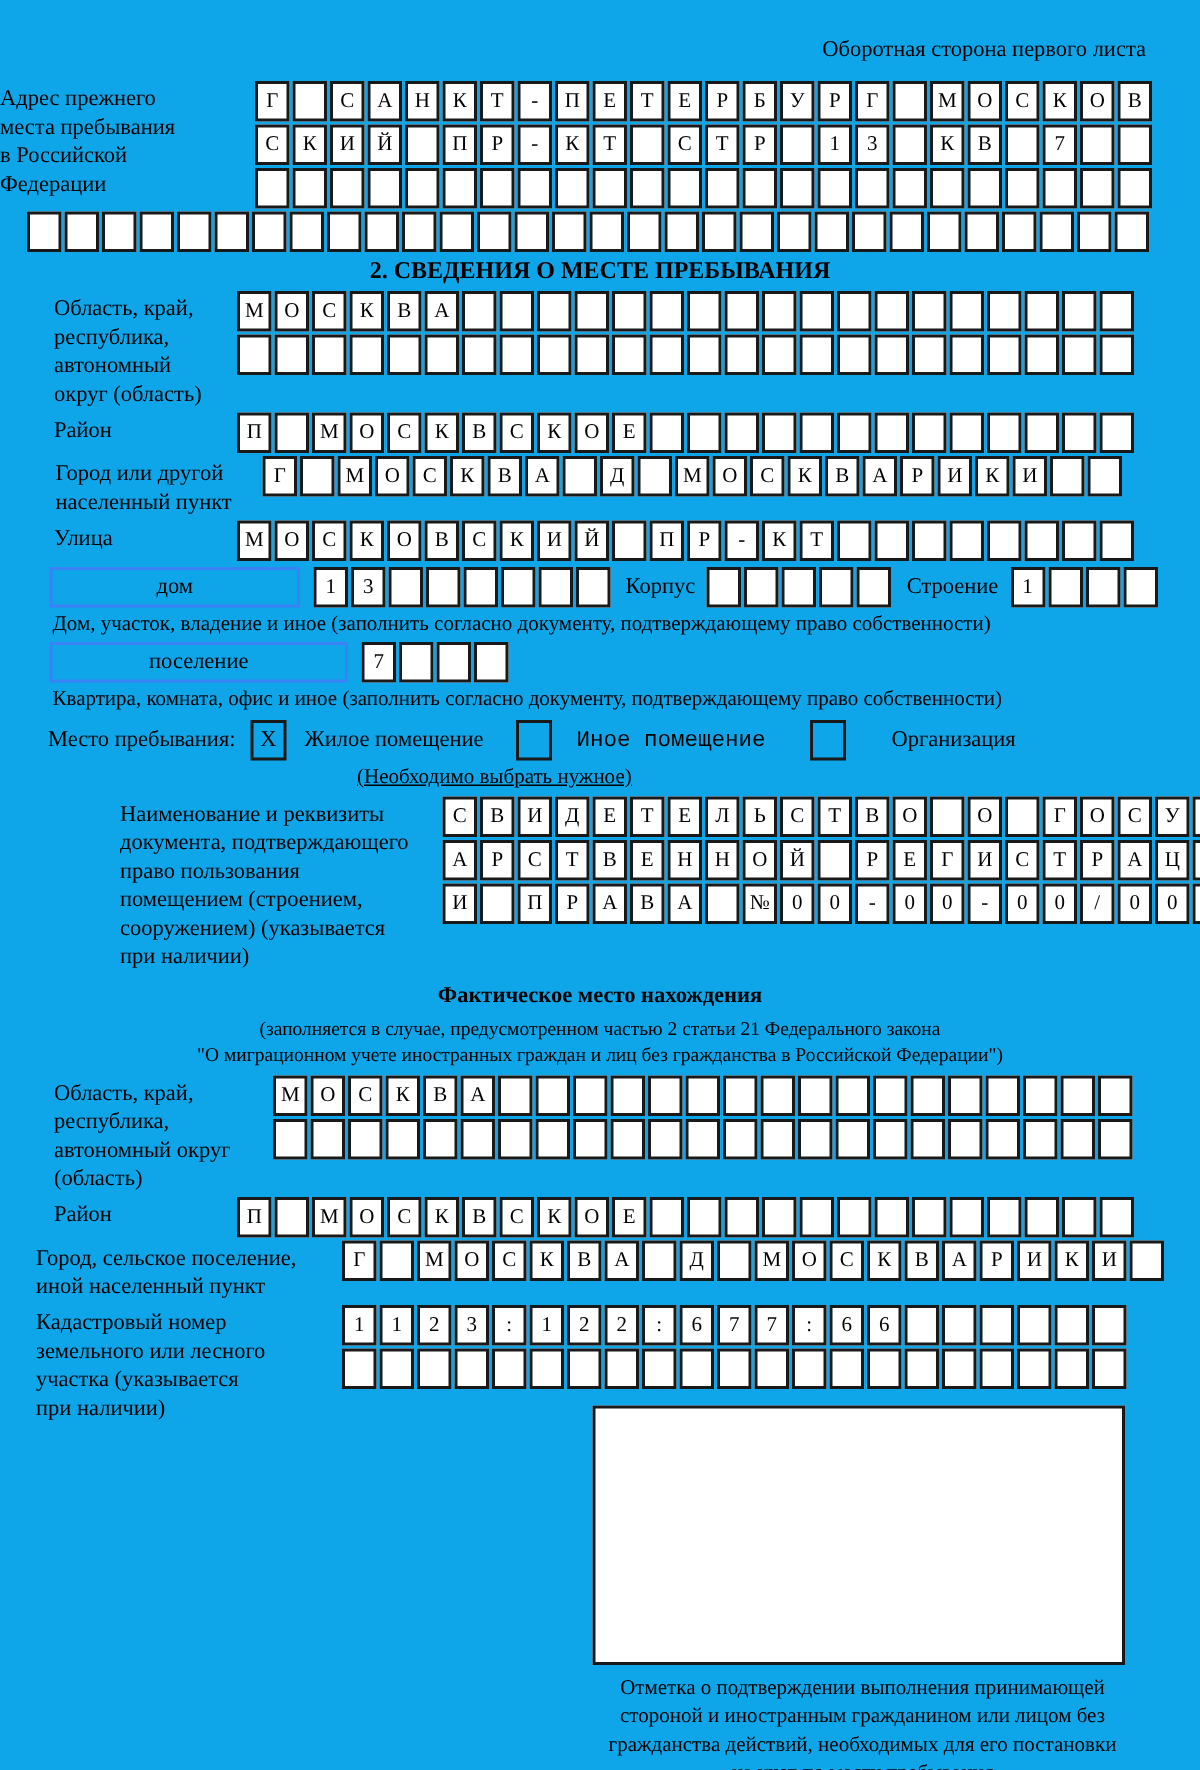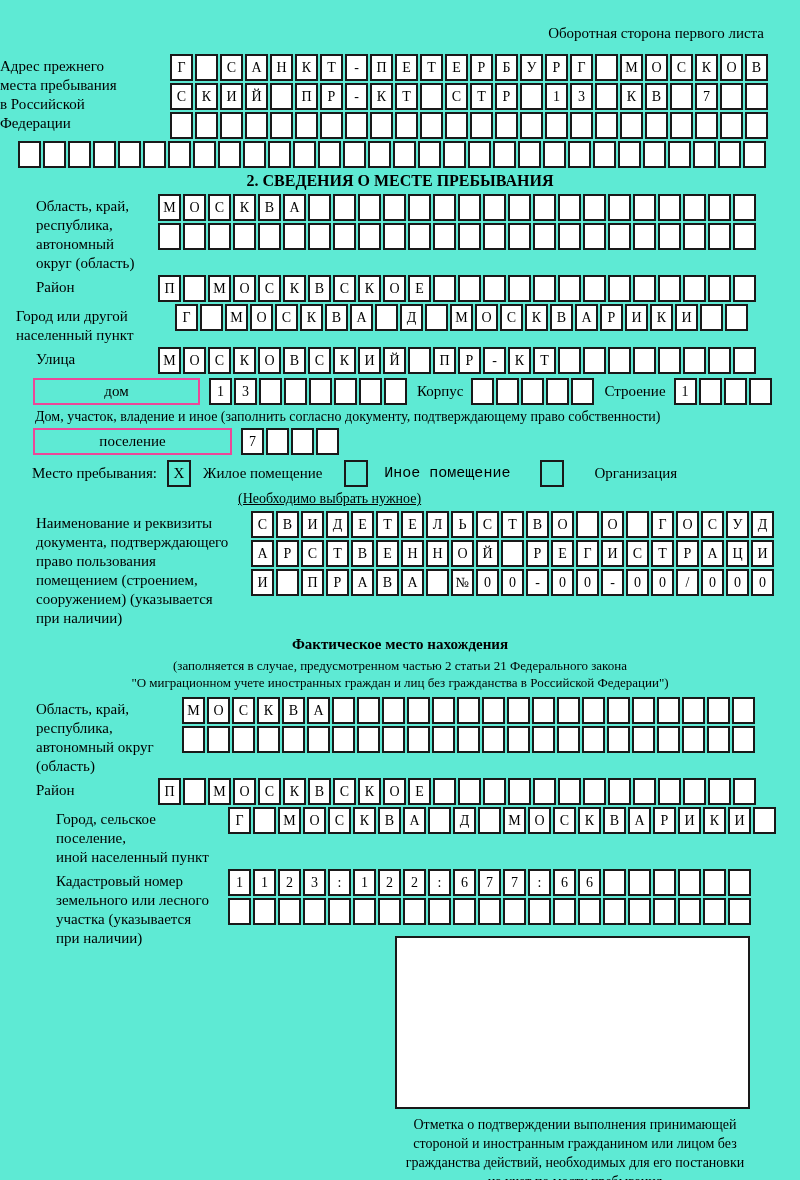--- a/index.html
+++ b/index.html
@@ -1,40 +1,40 @@
 <!DOCTYPE html>
 <html><head>
 <meta charset="utf-8">
 <style>
   html,body{margin:0;padding:0;background:#ffffff;}
   .page{
-    position:relative;width:800px;height:1180px;background:#5eead4;color:#000;
+    position:relative;width:800px;height:1180px;background:#0ea5e9;color:#000;
     font-family:"Liberation Serif","DejaVu Serif",serif;overflow:hidden;
   }
   .corner{ text-align:right;padding:24px 36px 0 0;font-size:15px;line-height:18px;}
   .frow{display:flex;align-items:flex-start;margin-bottom:2px;}
   .lbl{font-size:15px;line-height:19px;white-space:pre-line;flex-shrink:0;box-sizing:border-box;padding-top:3px;}
   .w-addr{width:170px;}
   .w-s1{width:158px;padding-left:36px;}
-  .w-city1{width:175px;padding-left:16px;}
+  .w-city1{width:175px;padding-left:37px;}
   .w-reg2{width:182px;padding-left:36px;}
-  .w-city2{width:228px;padding-left:56px;}
+  .w-city2{width:228px;padding-left:24px;}
   .w-doc{width:251px;padding-left:36px;}
   .rows{display:flex;flex-direction:column;gap:2px;}
   .cells{display:flex;}
   .cell{
     width:19px;height:23px;border:2px solid #191919;margin-right:2px;flex-shrink:0;
     font-size:14px;line-height:23px;text-align:center;background:#fff;
   }
   .fullrow{margin:2px 0 0 18px;}
   .note{font-size:13px;text-align:center;white-space:pre-line;line-height:17px;margin-top:2px;}
   .sec-title{font-size:16px;font-weight:bold;text-align:center;margin:4px 0 4px 0;}
   .sub-title{font-size:15px;font-weight:bold;text-align:center;margin:8px 0 4px 0;}
   .house-row{display:flex;margin:4px 0 0 33px;align-items:flex-start;}
-  .big-box{border:2px solid #ec4899;height:23px;line-height:23px;text-align:center;font-size:15px;flex-shrink:0;}
+  .big-box{border:2px solid #3b82f6;height:23px;line-height:23px;text-align:center;font-size:15px;flex-shrink:0;}
   .box-house{width:163px;margin-right:9px;}
   .box-apt{width:195px;margin-right:9px;}
   .inline-lbl{font-size:15px;line-height:27px;padding:0 8px;flex-shrink:0;}
   .caption{font-size:14px;line-height:17px;margin:3px 0 3px 35px;}
   .stay-row{display:flex;align-items:center;margin:5px 0 0 32px;font-size:15px;}
   .chk{width:20px;height:23px;border:2px solid #191919;text-align:center;font-size:15px;line-height:23px;flex-shrink:0;}
   .stamp-box{width:351px;height:169px;border:2px solid #191919;margin:-14px 0 0 395px;background:#fff;}
   .stamp-caption{width:470px;margin:6px 0 0 340px;font-size:14px;line-height:19px;text-align:center;white-space:pre-line;}
 </style>
 </head>
@@ -348,33 +348,34 @@
 
   <div class="house-row" style="margin-top:2px;">
     <div class="big-box box-apt">поселение</div>
     <div class="cells">
         <span class="cell">7</span>
         <span class="cell"></span>
         <span class="cell"></span>
         <span class="cell"></span>
       </div>
   </div>
+  <div class="caption">Квартира, комната, офис и иное (заполнить согласно документу, подтверждающему право собственности)</div>
 
   <div class="stay-row">
     <span>Место пребывания:</span>
     <span class="chk" style="margin-left:10px;">X</span>
     <span style="margin-left:12px;">Жилое помещение</span>
     <span class="chk" style="margin-left:22px;"></span>
     <span style="margin-left:16px;font-family:Liberation Mono, monospace;">Иное помещение</span>
     <span class="chk" style="margin-left:30px;"></span>
     <span style="margin-left:30px;">Организация</span>
   </div>
   <div class="caption" style="margin-left:238px;font-size:14px;text-decoration:underline;">(Необходимо выбрать нужное)</div>
 
-  <div class="frow" style="margin-top:4px;">
+  <div class="frow" style="margin-top:4px;margin-left:44px;">
     <div class="lbl w-doc">Наименование и реквизиты
 документа, подтверждающего
 право пользования
 помещением (строением,
 сооружением) (указывается
 при наличии)</div>
     <div class="rows">
       <div class="cells">
           <span class="cell">С</span>
           <span class="cell">В</span>

